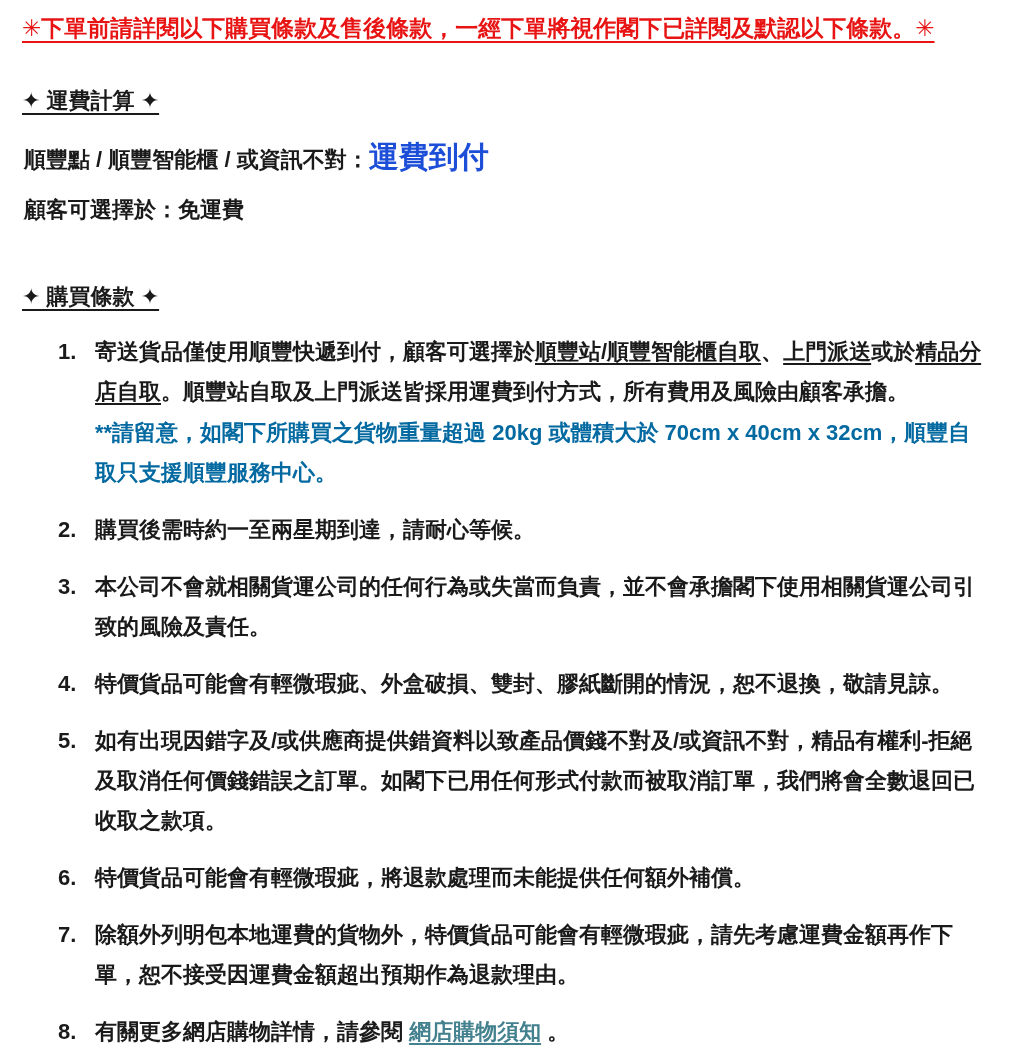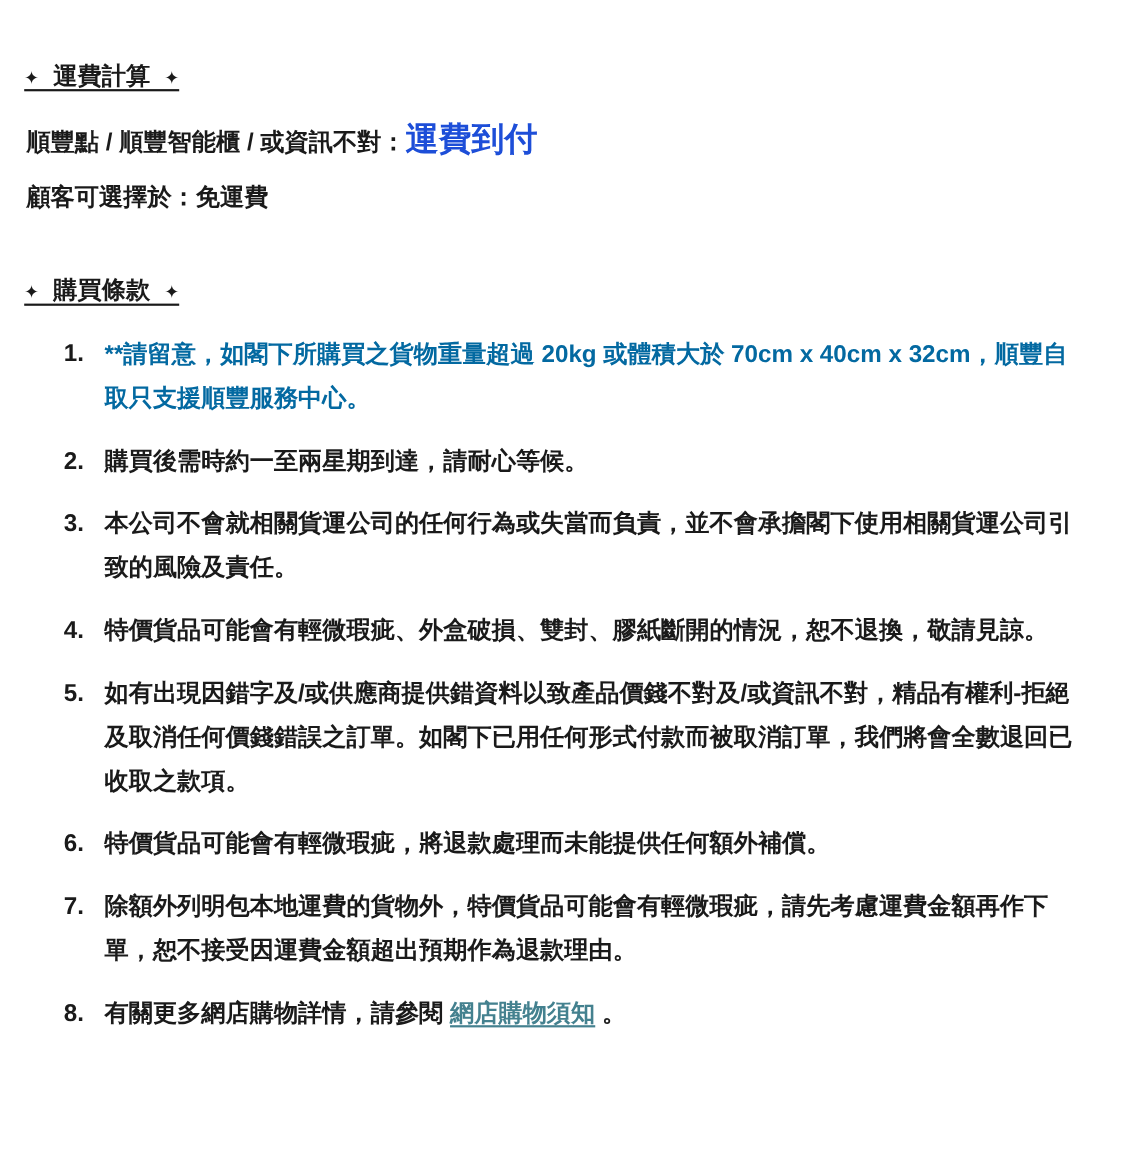--- a/index.html
+++ b/index.html
@@ -33,21 +33,20 @@
   }
   
   .section-heading {
     margin: 0;
     font-size: 22px;
     line-height: 30px;
     font-weight: bold;
     text-decoration: underline;
     text-decoration-thickness: 2px;
     text-underline-offset: 5px;
-    font-family: Liberation Mono, monospace;
   }
   .heading-shipping { margin-top: 43px; }
   .heading-terms   { margin-top: 57px; }
   
   .ship-line {
     margin: 22px 0 0 2px;
     font-size: 22px;
     line-height: 38px;
   }
   .cod-value {
@@ -92,33 +91,35 @@
     text-decoration-thickness: 1.5px;
     text-underline-offset: 4px;
     cursor: pointer;
   }
 </style>
 </head>
 <body>
 
 <div class="page">
 
+  <p class="banner">✳下單前請詳閱以下購買條款及售後條款，一經下單將視作閣下已詳閱及默認以下條款。✳</p>
 
   <h2 class="section-heading heading-shipping">✦ 運費計算 ✦</h2>
 
   <p class="ship-line"><span>順豐點 / 順豐智能櫃 / 或資訊不對：</span><span class="cod-value">運費到付</span></p>
 
   <p class="pickup-line">顧客可選擇於：免運費</p>
 
   <h2 class="section-heading heading-terms">✦ 購買條款 ✦</h2>
 
   <div class="terms-list" id="terms-list">
       <div class="term-item">
         <div class="term-num">1.</div>
         <div class="term-body">
+          <div class="term-para"><span>寄送貨品僅使用順豐快遞到付，顧客可選擇於</span><span class="seg-u">順豐站/順豐智能櫃自取</span><span>、</span><span class="seg-u">上門派送</span><span>或於</span><span class="seg-u">精品分店自取</span><span>。順豐站自取及上門派送皆採用運費到付方式，所有費用及風險由顧客承擔。</span></div>
           <div class="term-note"><span>**請留意，如閣下所購買之貨物重量超過 20kg 或體積大於 70cm x 40cm x 32cm，順豐自取只支援順豐服務中心。</span></div>
         </div>
       </div>
       <div class="term-item">
         <div class="term-num">2.</div>
         <div class="term-body">
           <div class="term-para"><span>購買後需時約一至兩星期到達，請耐心等候。</span></div>
         </div>
       </div>
       <div class="term-item">

